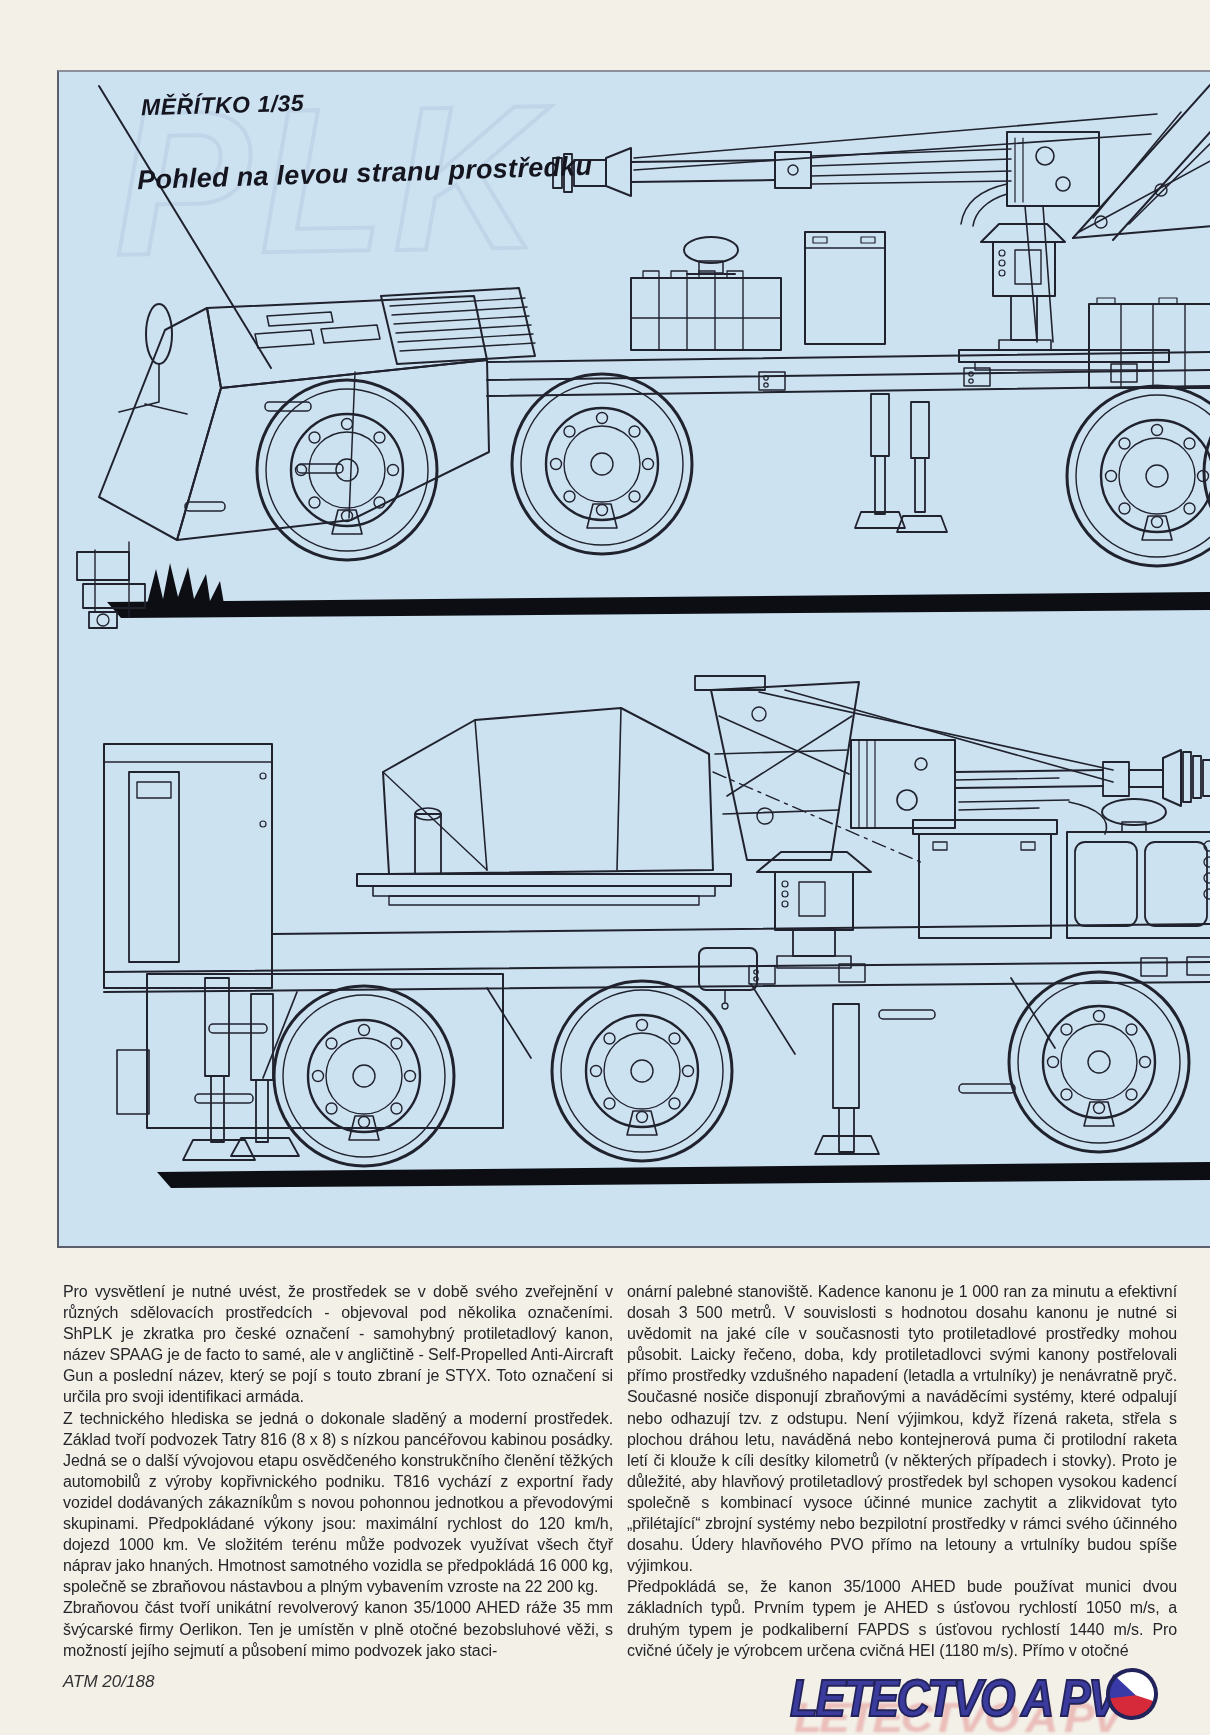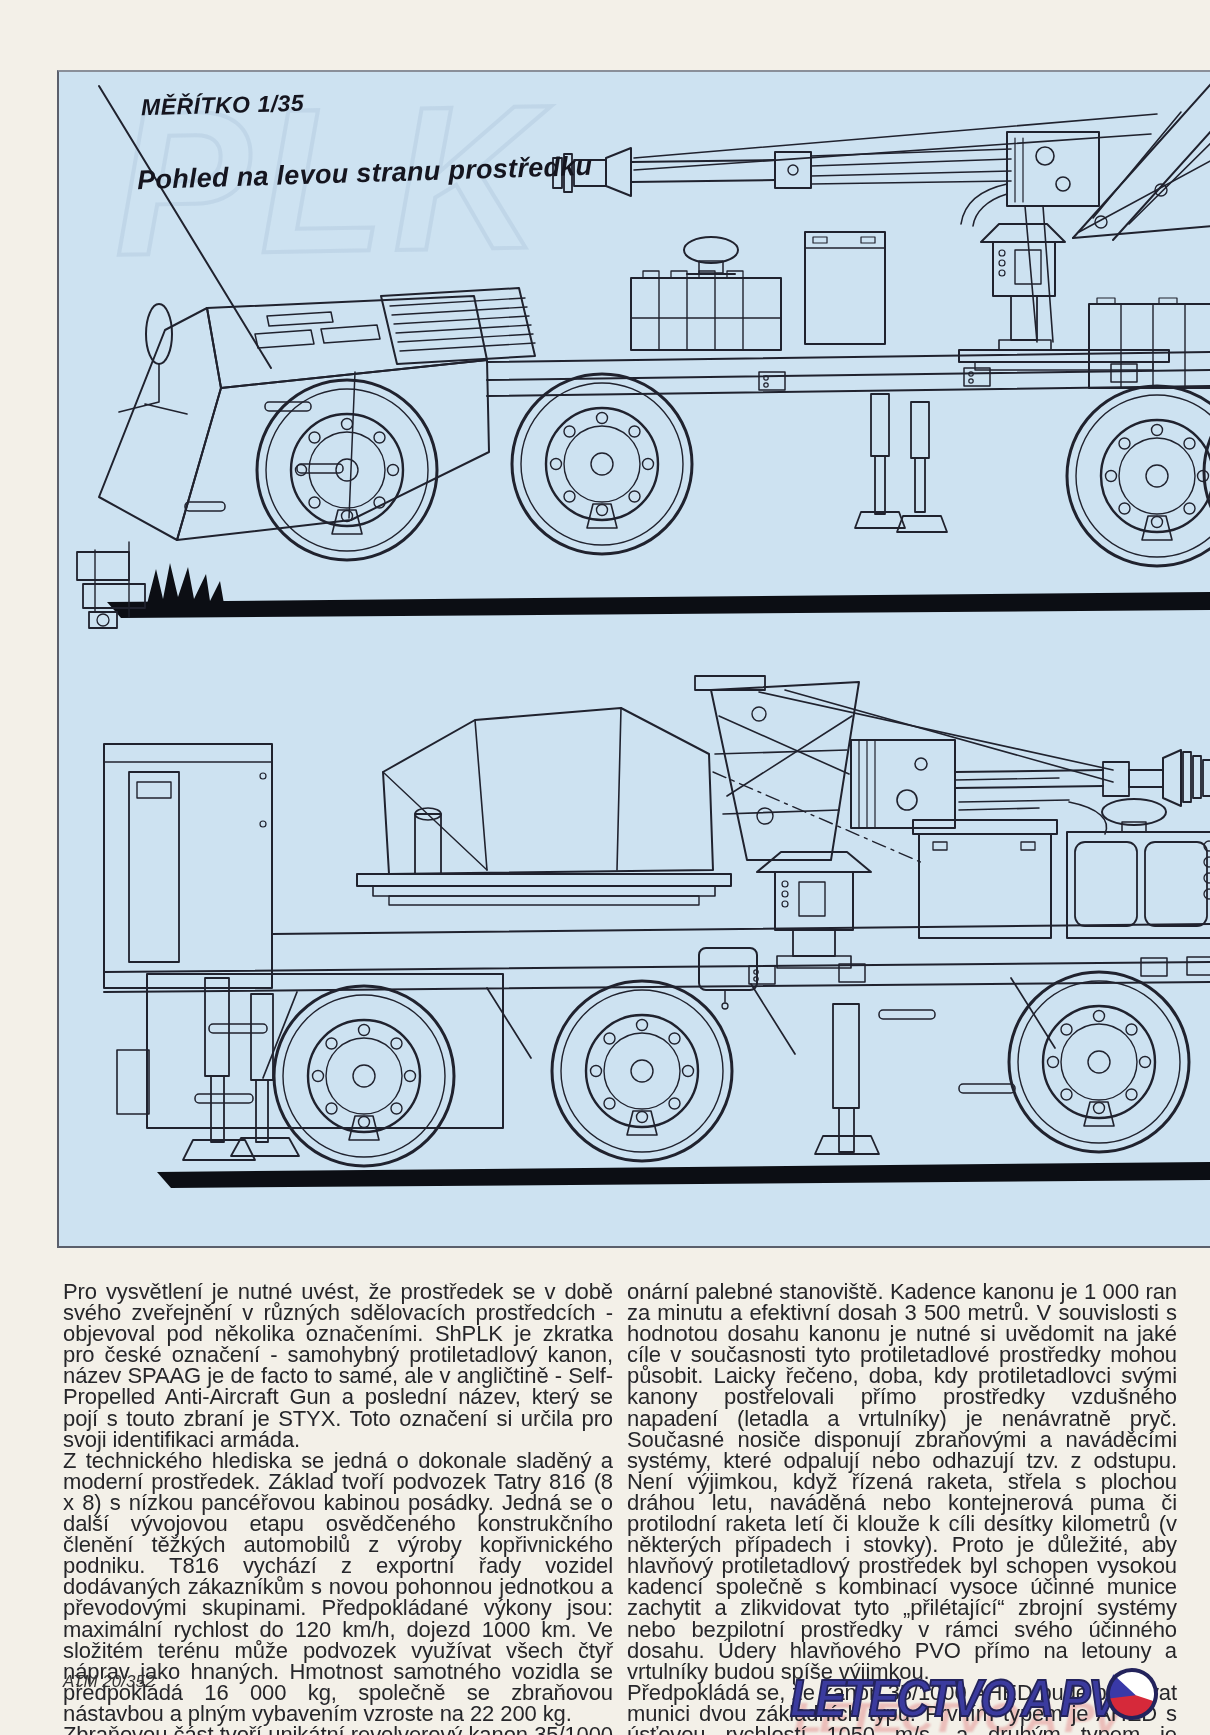--- a/index.html
+++ b/index.html
@@ -31,21 +31,21 @@
     position:absolute;left:78px;top:86px;
     font-size:27px;font-weight:bold;font-style:italic;color:#15151f;
     transform:rotate(-1.8deg);letter-spacing:.3px;
   }
   .article{
     position:absolute;left:63px;top:1281px;width:1114px;
     display:flex;gap:14px;
   }
   .col{flex:1;}
   .col p{
-    margin:0;font-size:22px;line-height:21.1px;text-align:justify;
+    margin:0;font-size:16px;line-height:21.1px;text-align:justify;
     color:#26262a;letter-spacing:-0.1px;
   }
   .pageref{
     position:absolute;left:63px;top:1672px;
     font-size:17px;font-style:italic;color:#333;
   }
   .logo{
     position:absolute;left:720px;top:1668px;width:460px;height:64px;
   }
   .logo-text{
@@ -353,21 +353,21 @@
       <p>Pro vysvětlení je nutné uvést, že prostředek se v době svého zveřejnění v různých sdělovacích prostředcích - objevoval pod několika označeními. ShPLK je zkratka pro české označení - samohybný protiletadlový kanon, název SPAAG je de facto to samé, ale v angličtině - Self-Propelled Anti-Aircraft Gun a poslední název, který se pojí s touto zbraní je STYX. Toto označení si určila pro svoji identifikaci armáda.</p>
       <p>Z technického hlediska se jedná o dokonale sladěný a moderní prostředek. Základ tvoří podvozek Tatry 816 (8 x 8) s nízkou pancéřovou kabinou posádky. Jedná se o další vývojovou etapu osvědčeného konstrukčního členění těžkých automobilů z výroby kopřivnického podniku. T816 vychází z exportní řady vozidel dodávaných zákazníkům s novou pohonnou jednotkou a převodovými skupinami. Předpokládané výkony jsou: maximální rychlost do 120 km/h, dojezd 1000 km. Ve složitém terénu může podvozek využívat všech čtyř náprav jako hnaných. Hmotnost samotného vozidla se předpokládá 16 000 kg, společně se zbraňovou nástavbou a plným vybavením vzroste na 22 200 kg.</p>
       <p>Zbraňovou část tvoří unikátní revolverový kanon 35/1000 AHED ráže 35 mm švýcarské firmy Oerlikon. Ten je umístěn v plně otočné bezobsluhové věži, s možností jejího sejmutí a působení mimo podvozek jako staci-</p>
     </div>
     <div class="col">
       <p>onární palebné stanoviště. Kadence kanonu je 1 000 ran za minutu a efektivní dosah 3 500 metrů. V souvislosti s hodnotou dosahu kanonu je nutné si uvědomit na jaké cíle v současnosti tyto protiletadlové prostředky mohou působit. Laicky řečeno, doba, kdy protiletadlovci svými kanony postřelovali přímo prostředky vzdušného napadení (letadla a vrtulníky) je nenávratně pryč. Současné nosiče disponují zbraňovými a naváděcími systémy, které odpalují nebo odhazují tzv. z odstupu. Není výjimkou, když řízená raketa, střela s plochou dráhou letu, naváděná nebo kontejnerová puma či protilodní raketa letí či klouže k cíli desítky kilometrů (v některých případech i stovky). Proto je důležité, aby hlavňový protiletadlový prostředek byl schopen vysokou kadencí společně s kombinací vysoce účinné munice zachytit a zlikvidovat tyto „přilétající“ zbrojní systémy nebo bezpilotní prostředky v rámci svého účinného dosahu. Údery hlavňového PVO přímo na letouny a vrtulníky budou spíše výjimkou.</p>
       <p>Předpokládá se, že kanon 35/1000 AHED bude používat munici dvou základních typů. Prvním typem je AHED s úsťovou rychlostí 1050 m/s, a druhým typem je podkaliberní FAPDS s úsťovou rychlostí 1440 m/s. Pro cvičné účely je výrobcem určena cvičná HEI (1180 m/s). Přímo v otočné</p>
     </div>
   </div>
 
-  <div class="pageref">ATM 20/352</div>
+  <div class="pageref">ATM 20/188</div>
 
   <div class="logo">
     <span class="logo-ghost">LETECTVO A PV</span>
     <span class="logo-text">LETECTVO A PV</span>
     <svg class="flag" viewBox="-28 -28 56 56">
       <g transform="rotate(18)">
         <circle r="24" fill="#ffffff"></circle>
         <path d="M-24,0 A24,24 0 0 0 24,0 Z" fill="#d6293a"></path>
         <polygon points="-24,-13 -24,13 4,0" fill="#3939a8"></polygon>
         <circle r="24" fill="none" stroke="#23235c" stroke-width="4"></circle>

